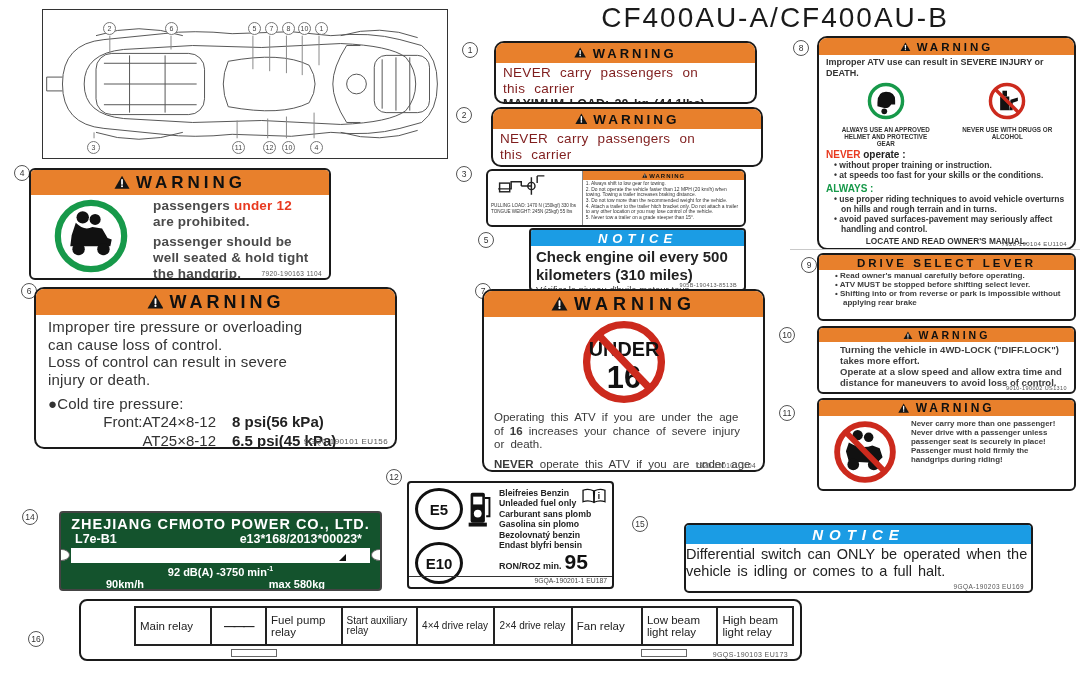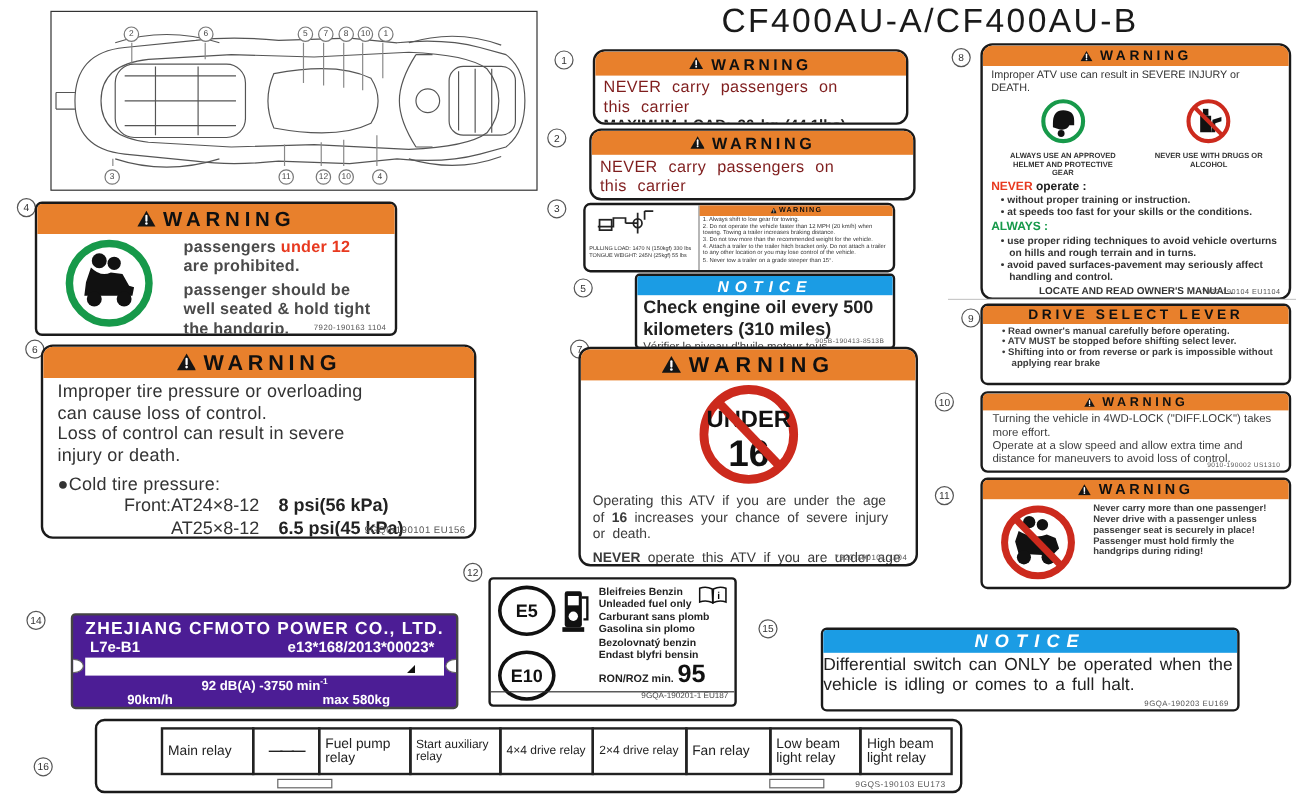--- a/index.html
+++ b/index.html
@@ -41,39 +41,39 @@
   .l5-b{font-size:15px;font-weight:bold;color:#222;line-height:1.2;}
   .l5-n{font-size:9.5px;color:#333;line-height:1.2;}
   
   .l6-line{font-size:15px;color:#333;line-height:1.18;letter-spacing:.2px;}
   .l6-rows{display:grid;grid-template-columns:168px auto;column-gap:16px;margin-top:1px;}
   .l6-c1{text-align:right;font-size:15px;color:#333;line-height:1.22;}
   .l6-c2{font-size:15px;font-weight:600;color:#222;line-height:1.22;}
   
   .l7-p{font-size:11.5px;color:#3a3a3a;line-height:1.18;word-spacing:3px;}
   
-  .l8-intro{font-size:9px;font-weight:normal;color:#333;line-height:1.2;padding:2px 7px 0;}
+  .l8-intro{font-size:9px;font-weight:bold;color:#333;line-height:1.2;padding:2px 7px 0;}
   .l8-picts{display:flex;justify-content:space-around;align-items:flex-start;padding:2px 6px 0;}
   .l8-cap{font-size:6.3px;font-weight:bold;color:#333;text-align:center;line-height:1.15;margin-top:1px;}
   .l8-h{font-size:10px;font-weight:bold;padding:2px 7px 0;}
   .l8-li{font-size:8.5px;font-weight:bold;color:#333;line-height:1.2;padding-left:22px;text-indent:-7px;}
   .l8-li::before{content:"• ";}
   .l8-foot{font-size:8.3px;font-weight:bold;color:#333;text-align:center;line-height:1.2;margin-top:3px;}
   
   .l9-li{font-size:8px;font-weight:bold;color:#3d3d3d;line-height:1.12;padding-left:18px;text-indent:-8px;}
   .l9-li::before{content:"• ";}
-  .l10-p{font-size:9.5px;font-weight:normal;color:#3d3d3d;line-height:1.12;padding:1px 8px 0;}
+  .l10-p{font-size:9.5px;font-weight:bold;color:#3d3d3d;line-height:1.12;padding:1px 8px 0;margin-left:13px;}
   .l11-txt{font-size:7.9px;font-weight:bold;color:#3d3d3d;line-height:1.14;}
   
   #label12{border-radius:4px;}
   .fuel-circle{border:3px solid #111;border-radius:50%;width:42px;height:36px;display:flex;
       align-items:center;justify-content:center;font-weight:bold;font-size:15px;color:#111;}
   .l12-line{font-size:8.7px;font-weight:bold;color:#222;line-height:1.2;}
   
-  #label14{background:#4c1d95;border:2px solid #444;border-radius:4px;color:#fff;}
+  #label14{background:#14532d;border:2px solid #444;border-radius:4px;color:#fff;}
   .plate-rivet{position:absolute;width:15px;height:10px;background:#fff;border:1px solid #666;
       border-radius:50%;top:36px;}
   .plate-strip{position:relative;background:#fff;height:15px;margin:2px 10px;}
   .strip-mark2{position:absolute;right:24px;top:6px;width:7px;height:7px;background:#111;
       clip-path:polygon(0 100%,100% 0,100% 100%);}
   
   .l15-body{font-size:14.5px;color:#222;line-height:1.15;word-spacing:2px;padding:2px 0 0;}
   
   #label16{border-radius:8px;padding-left:47px;}
   .relay-row{display:flex;margin:5px 6px 0;}

